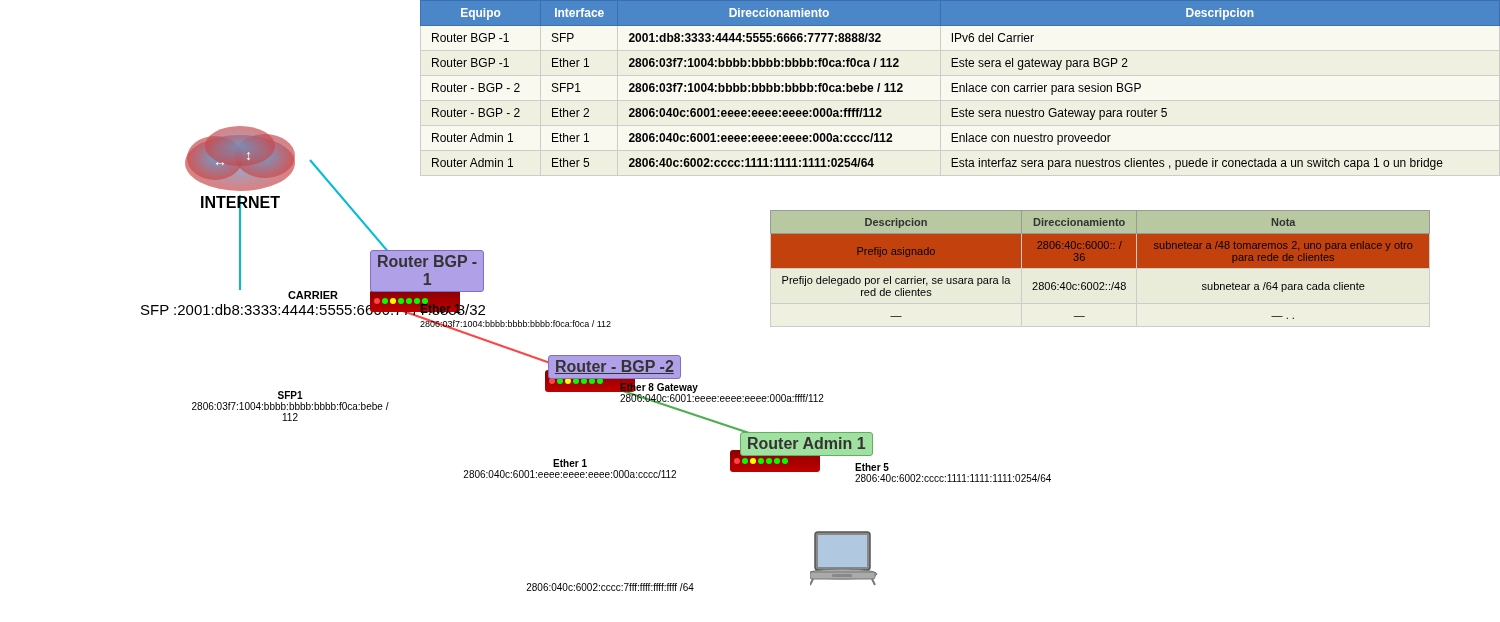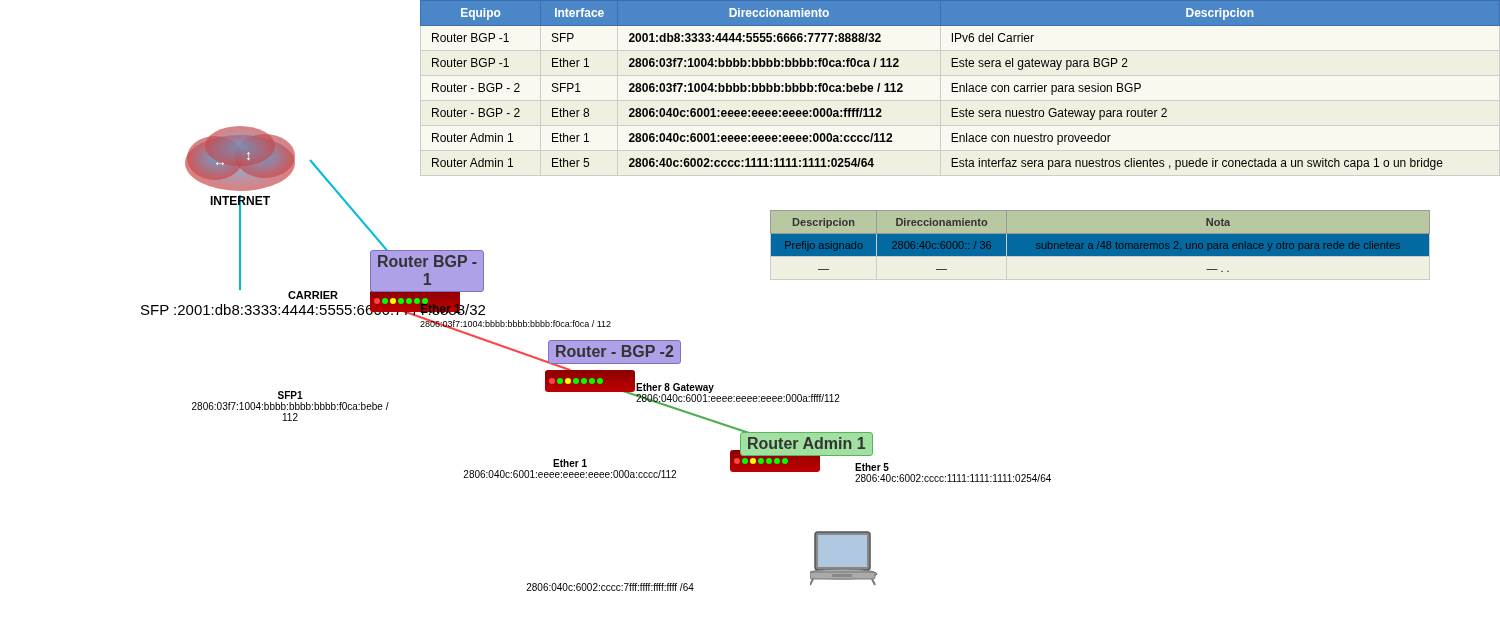--- a/index.html
+++ b/index.html
@@ -54,21 +54,21 @@
       color: #333;
       padding: 5px 8px;
       border: 1px solid #999;
       text-align: center;
       font-weight: bold;
     }
     .info-table td {
       border: 1px solid #ccc;
       padding: 5px 8px;
       text-align: center;
-      background: #0369a1;
+      background: #c2410c;
     }
     .info-table tr:nth-child(even) td {
       background: #e8ecd8;
     }
     .info-table tr:last-child td {
       background: #f0f0e0;
     }
 
     
     .diagram {
@@ -178,23 +178,23 @@
       <td>Este sera el gateway para BGP 2</td>
     </tr>
       <tr>
       <td>Router - BGP - 2</td>
       <td>SFP1</td>
       <td><strong>2806:03f7:1004:bbbb:bbbb:bbbb:f0ca:bebe / 112</strong></td>
       <td>Enlace con carrier para sesion BGP</td>
     </tr>
       <tr>
       <td>Router - BGP - 2</td>
-      <td>Ether 8</td>
+      <td>Ether 2</td>
       <td><strong>2806:040c:6001:eeee:eeee:eeee:000a:ffff/112</strong></td>
-      <td>Este sera nuestro Gateway para router 2</td>
+      <td>Este sera nuestro Gateway para router 5</td>
     </tr>
       <tr>
       <td>Router Admin 1</td>
       <td>Ether 1</td>
       <td><strong>2806:040c:6001:eeee:eeee:eeee:000a:cccc/112</strong></td>
       <td>Enlace con nuestro proveedor</td>
     </tr>
       <tr>
       <td>Router Admin 1</td>
       <td>Ether 5</td>
@@ -210,20 +210,25 @@
       <th>Descripcion</th>
       <th>Direccionamiento</th>
       <th>Nota</th>
     </tr>
   </thead>
   <tbody id="info-table-body">
   <tr>
       <td>Prefijo asignado</td>
       <td>2806:40c:6000:: / 36</td>
       <td>subnetear a /48  tomaremos 2, uno para enlace y otro para rede de clientes</td>
+    </tr>
+      <tr>
+      <td>Prefijo delegado por el carrier, se usara para la red de clientes</td>
+      <td>2806:40c:6002::/48</td>
+      <td>subnetear a /64 para cada cliente</td>
     </tr>
       <tr>
       <td>—</td>
       <td>—</td>
       <td>— . .</td>
     </tr>
     </tbody>
 </table>
 
 <div class="diagram">
@@ -253,21 +258,21 @@
         </radialGradient>
       </defs>
       <ellipse cx="65" cy="55" rx="55" ry="28" fill="url(#cloudGrad)" opacity="0.85"></ellipse>
       <ellipse cx="40" cy="50" rx="28" ry="22" fill="url(#cloudGrad)" opacity="0.85"></ellipse>
       <ellipse cx="90" cy="48" rx="30" ry="22" fill="url(#cloudGrad)" opacity="0.85"></ellipse>
       <ellipse cx="65" cy="38" rx="35" ry="20" fill="url(#cloudGrad)" opacity="0.85"></ellipse>
 
       <text x="38" y="58" font-size="14" fill="#fff" font-weight="bold">↔</text>
       <text x="70" y="52" font-size="14" fill="#fff" font-weight="bold">↕</text>
     </svg>
-    <div style="text-align:center;font-weight:bold;font-size:12px;margin-top:-8px;">INTERNET</div>
+    <div style="text-align:center;font-weight:bold;font-size:16px;margin-top:-8px;">INTERNET</div>
   </div>
 
   <div class="carrier-text" style="top:289px;left:140px;">
     <span>CARRIER</span><br>
     <span style="font-size:15px;font-weight:normal;">SFP :2001:db8:3333:4444:5555:6666:7777:8888/32</span>
   </div>
 
   <div class="router" style="top:290px;left:370px;">
     <div class="router-dot r"></div>
     <div class="router-dot g"></div>
@@ -288,28 +293,28 @@
   <div class="router" style="top:370px;left:545px;">
     <div class="router-dot r"></div>
     <div class="router-dot g"></div>
     <div class="router-dot y"></div>
     <div class="router-dot g"></div>
     <div class="router-dot g"></div>
     <div class="router-dot g"></div>
     <div class="router-dot g"></div>
   </div>
 
-  <div class="router-label" style="top:340px;left:548px;">Router - BGP -2</div>
+  <div class="router-label" style="top:355px;left:548px;text-decoration:underline;">Router - BGP -2</div>
 
   <div class="diag-text" style="top:390px;left:190px;width:200px;text-align:center;">
     <strong>SFP1</strong><br>
     <span>2806:03f7:1004:bbbb:bbbb:bbbb:f0ca:bebe / 112</span>
   </div>
 
-  <div class="diag-text" style="top:382px;left:636px;width:220px;text-align:left;">
+  <div class="diag-text" style="top:382px;left:620px;width:220px;text-align:left;">
     <strong>Ether 8 Gateway</strong><br>
     <span>2806:040c:6001:eeee:eeee:eeee:000a:ffff/112</span>
   </div>
 
   <div class="router" style="top:450px;left:730px;">
     <div class="router-dot r"></div>
     <div class="router-dot g"></div>
     <div class="router-dot y"></div>
     <div class="router-dot g"></div>
     <div class="router-dot g"></div>

